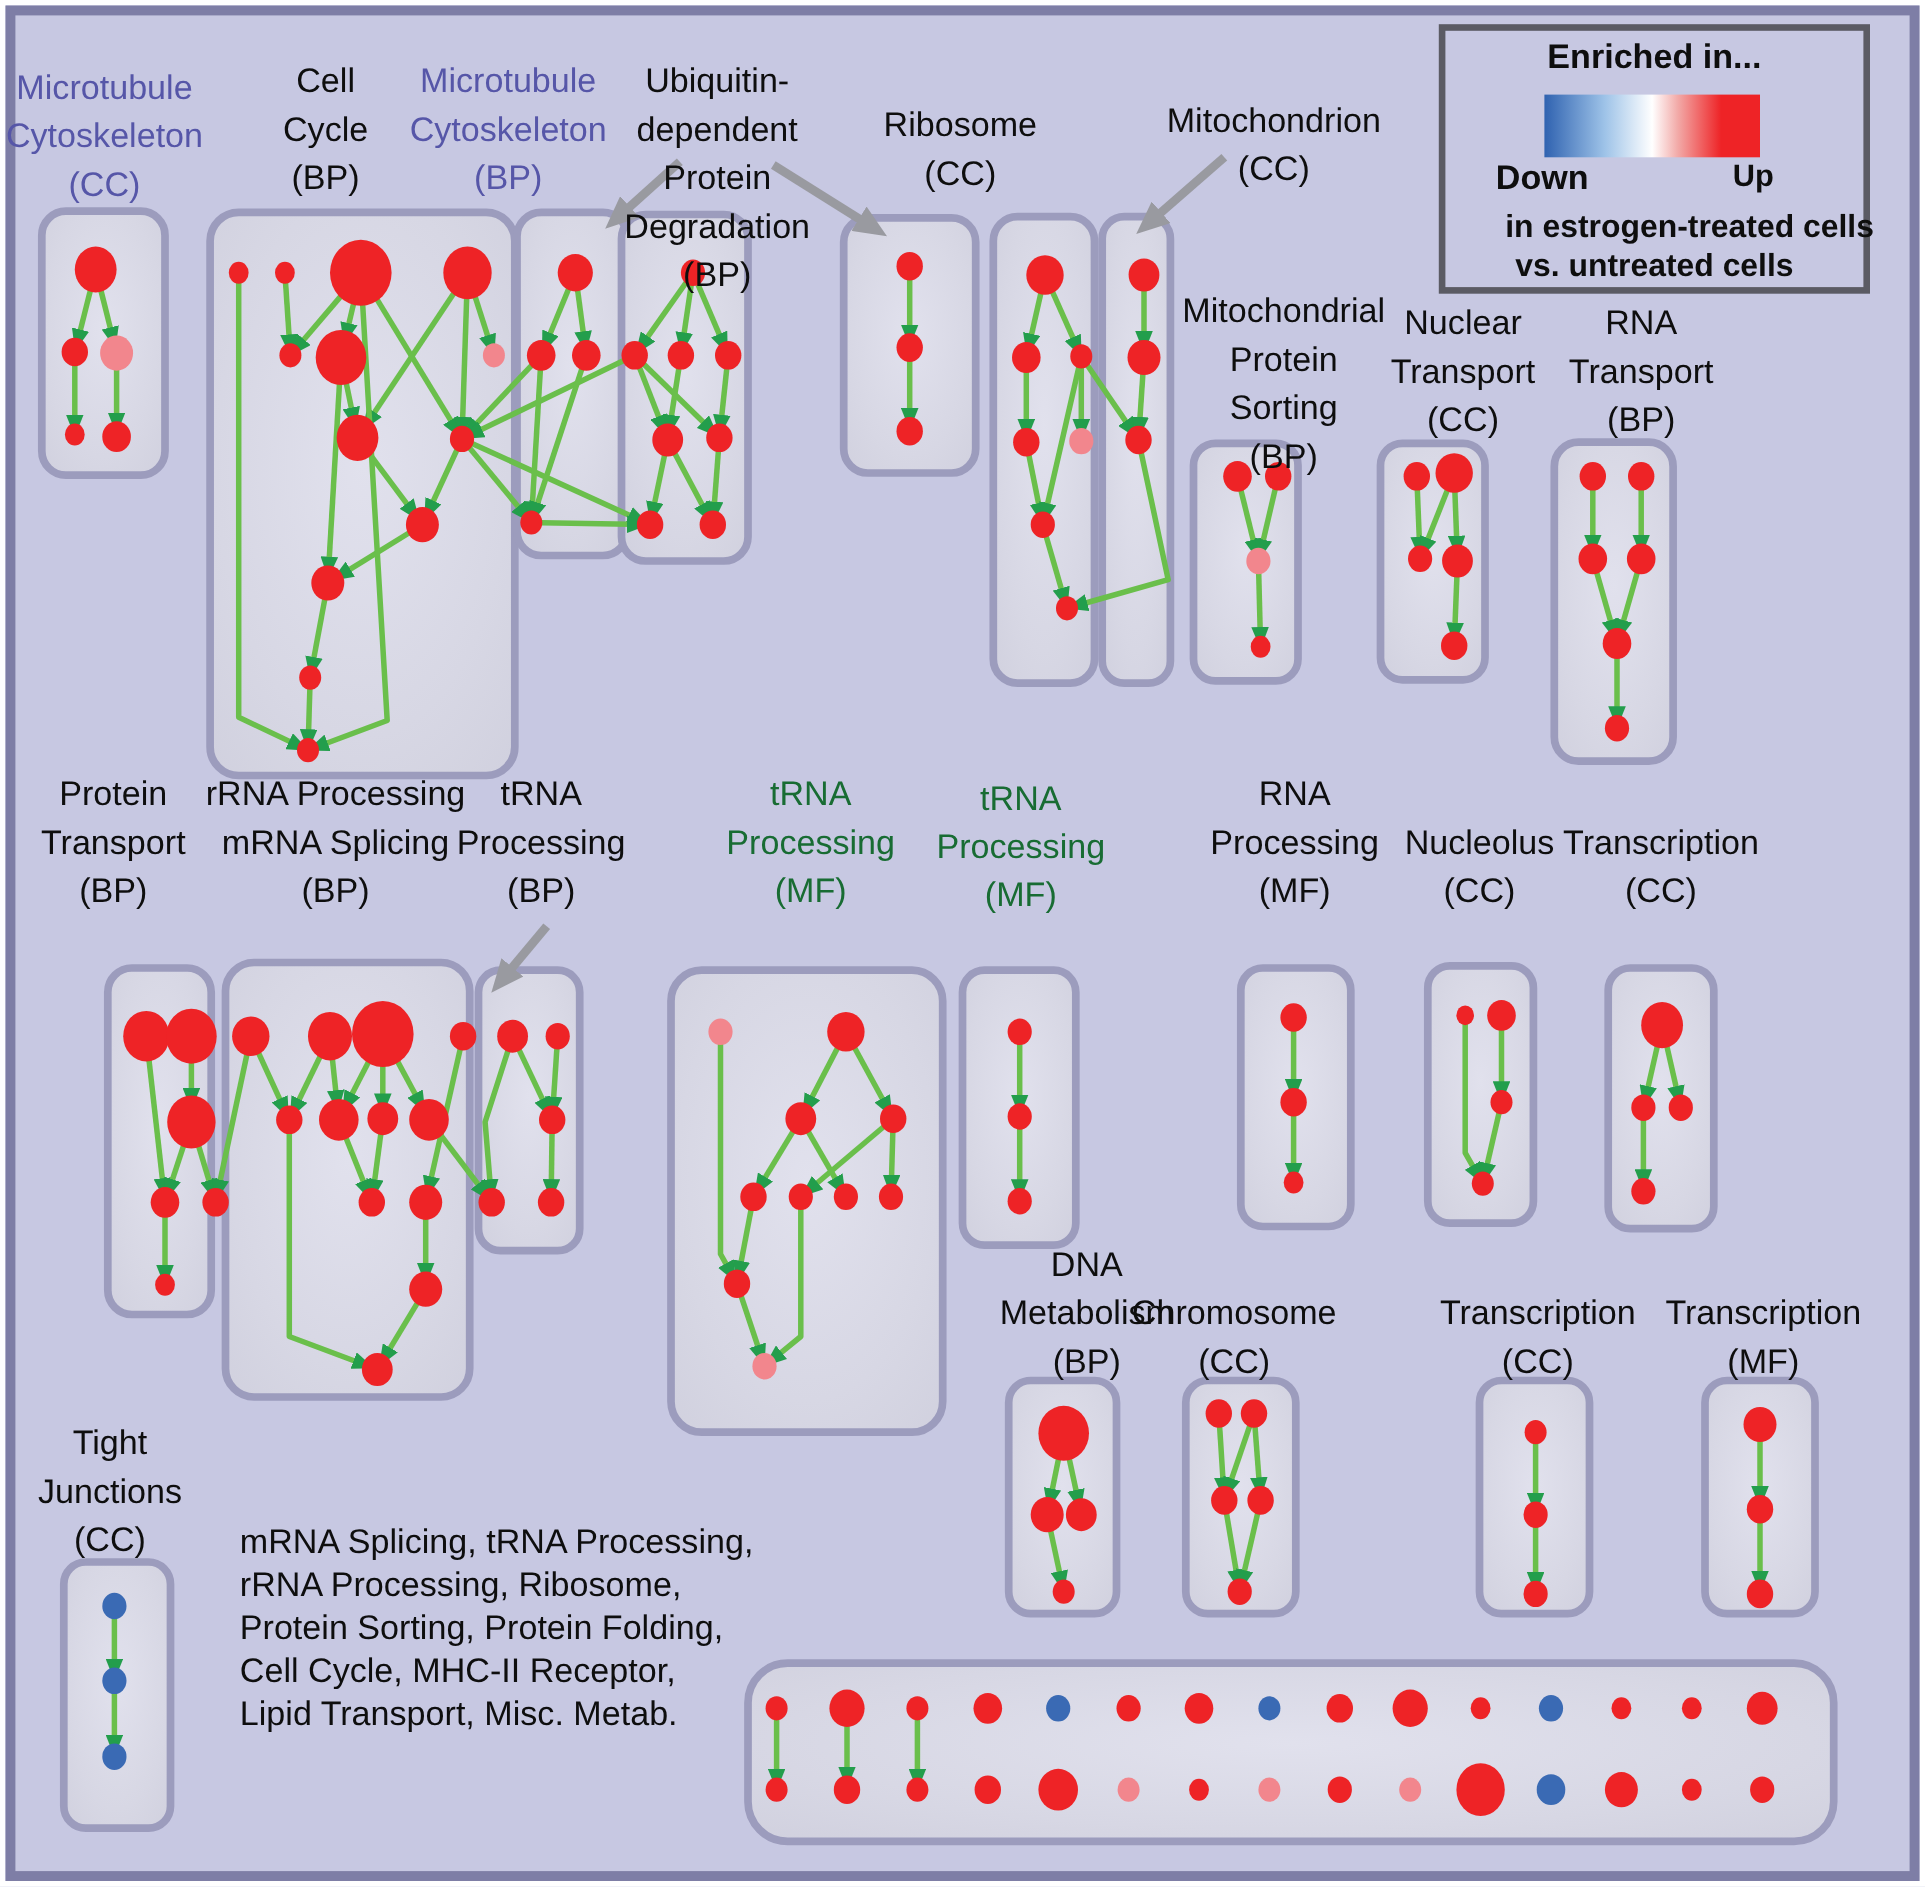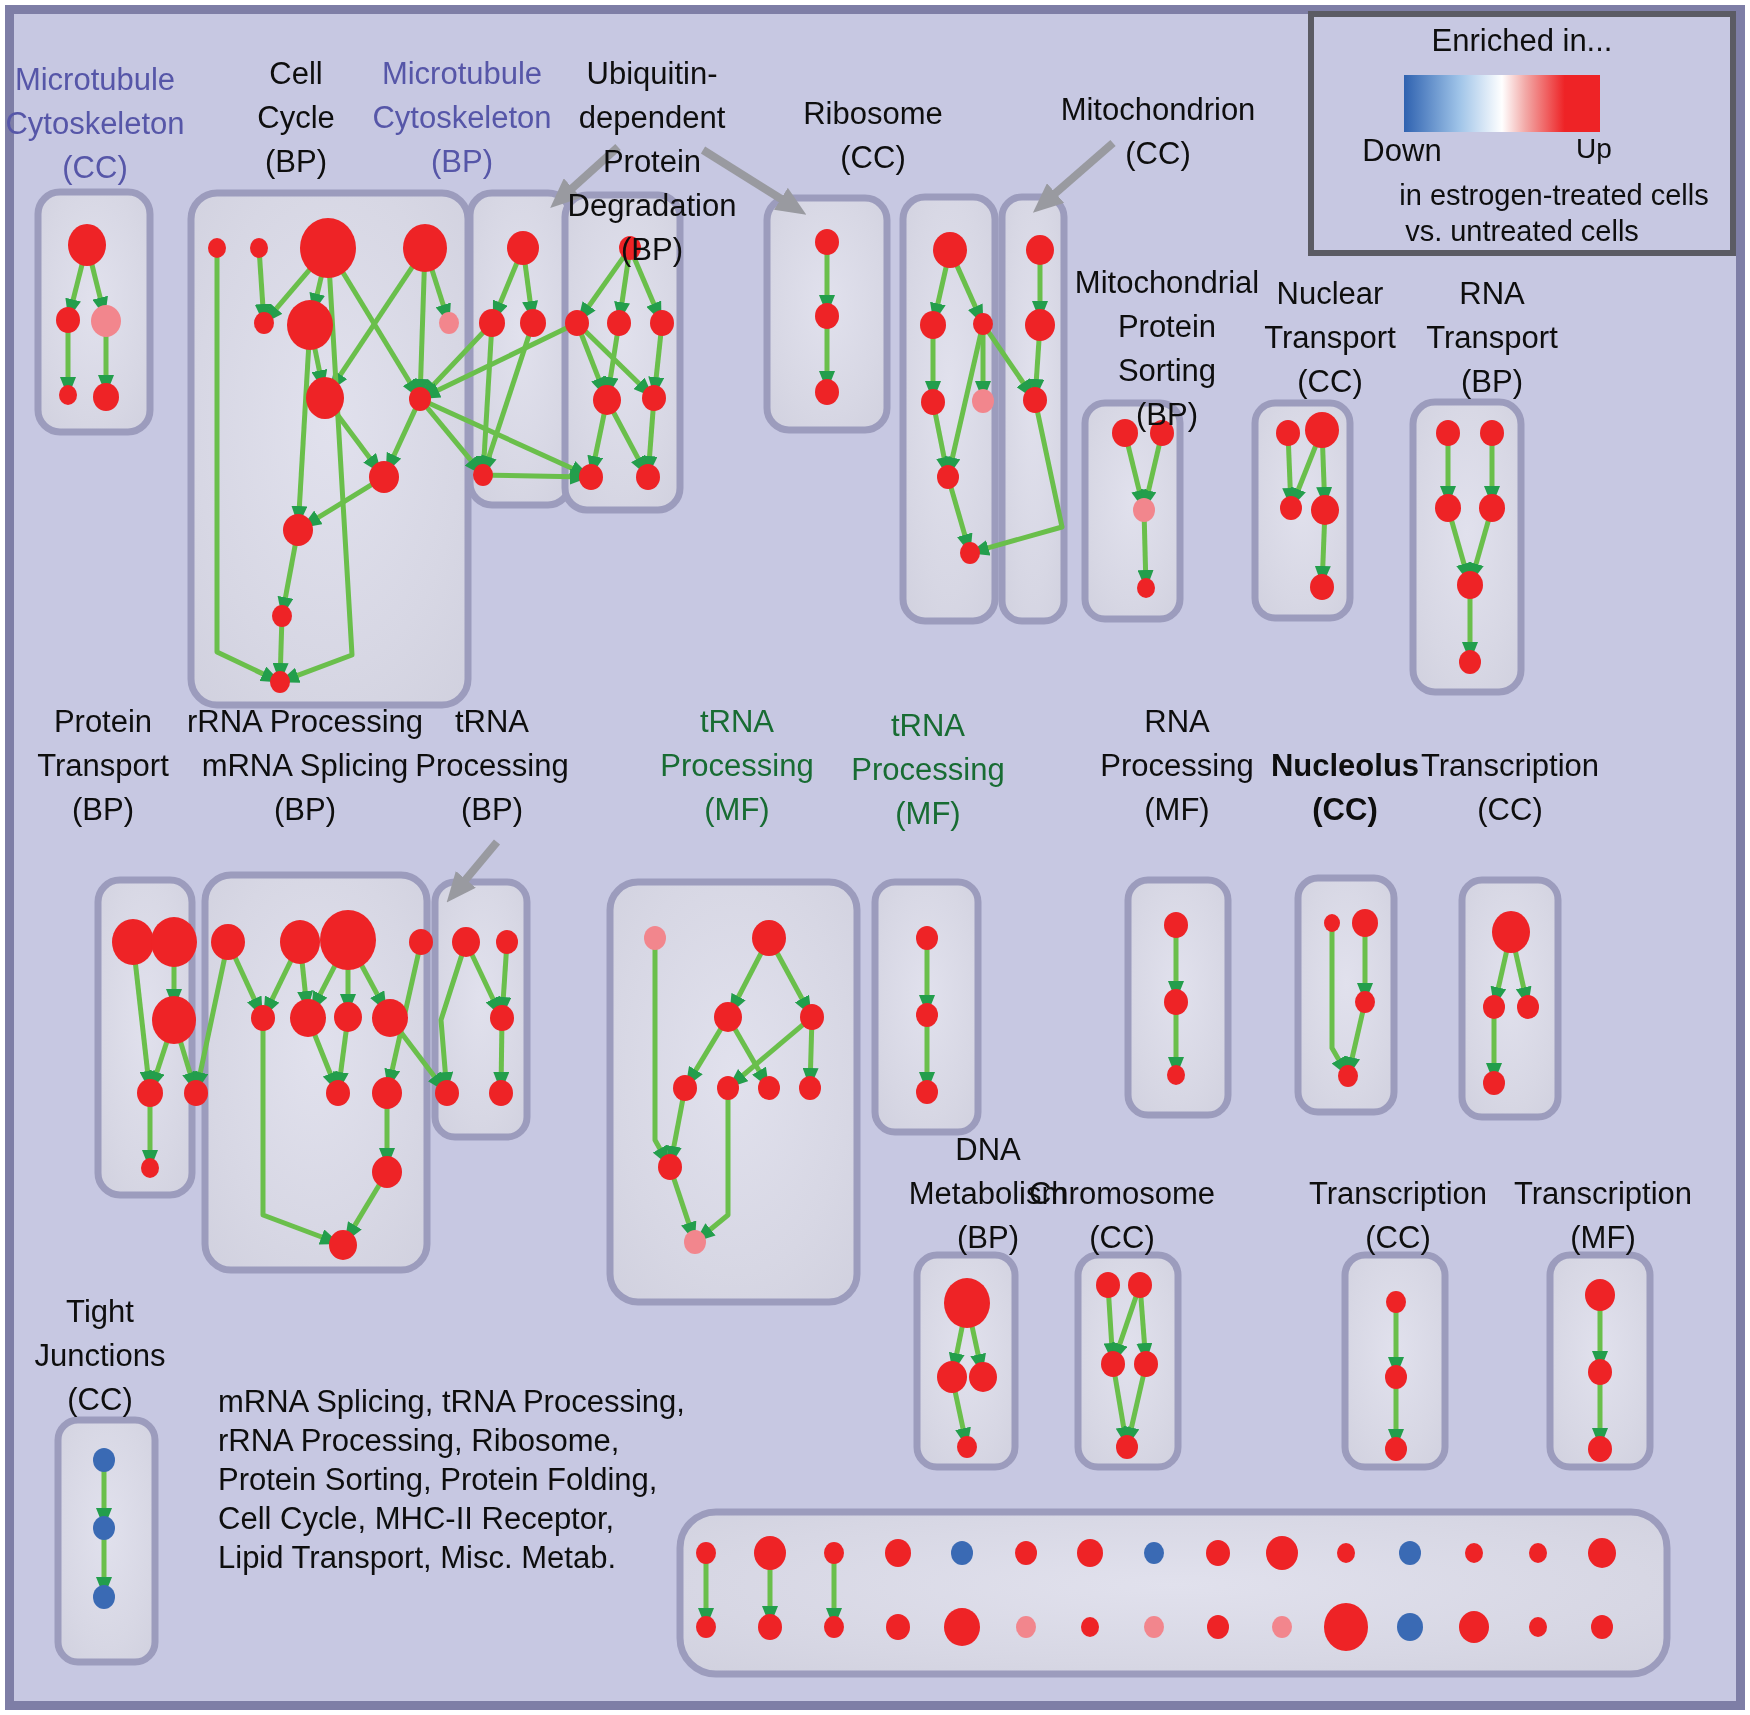--- a/index.html
+++ b/index.html
@@ -417,21 +417,21 @@
       <div class="lbl" style="left: 928px; top: 704px; color: rgb(24, 108, 51);">
         <div>tRNA</div>
         <div>Processing</div>
         <div>(MF)</div>
       </div>
       <div class="lbl" style="left: 1177px; top: 700px; color: rgb(14, 14, 14);">
         <div>RNA</div>
         <div>Processing</div>
         <div>(MF)</div>
       </div>
-      <div class="lbl" style="left: 1345px; top: 744px; color: rgb(14, 14, 14); font-weight: bold;">
+      <div class="lbl" style="left: 1345px; top: 744px; color: rgb(14, 14, 14);">
         <div>Nucleolus</div>
         <div>(CC)</div>
       </div>
       <div class="lbl" style="left: 1510px; top: 744px; color: rgb(14, 14, 14);">
         <div>Transcription</div>
         <div>(CC)</div>
       </div>
       <div class="lbl" style="left: 988px; top: 1128px; color: rgb(14, 14, 14);">
         <div>DNA</div>
         <div>Metabolism</div>
@@ -449,21 +449,21 @@
         <div>Transcription</div>
         <div>(MF)</div>
       </div>
       <div class="lbl" style="left: 100px; top: 1290px; color: rgb(14, 14, 14);">
         <div>Tight</div>
         <div>Junctions</div>
         <div>(CC)</div>
       </div>
     </div>
 
-  <div class="legend" id="legend" style="left: 1308px; top: 11px; width: 428px; height: 245px;">
+  <div class="legend" id="legend" style="left: 1308px; top: 22px; width: 392px; height: 245px; font-weight: bold;">
     <div class="legend-title">Enriched in...</div>
     <div class="legend-bar" id="legend-bar" style="left: 90px; top: 58px; width: 196px; height: 57px; background: linear-gradient(to right, rgb(47, 98, 176) 0%, rgb(158, 195, 232) 28%, rgb(255, 255, 255) 50%, rgb(242, 169, 167) 62%, rgb(238, 35, 38) 82%);"></div>
     <div class="legend-down" id="legend-down" style="left: 88px; top: 116px;">Down</div>
     <div class="legend-up" id="legend-up" style="left: 280px; top: 116px;">Up</div>
     <div class="legend-sub" id="legend-sub1" style="top: 162px; padding-left: 32px;">in estrogen-treated cells</div>
     <div class="legend-sub" id="legend-sub2" style="top: 198px;">vs. untreated cells</div>
   </div>
 
   <div class="footer" id="footer" style="left: 218px; top: 1382px;">
       <div>mRNA Splicing, tRNA Processing,</div>

